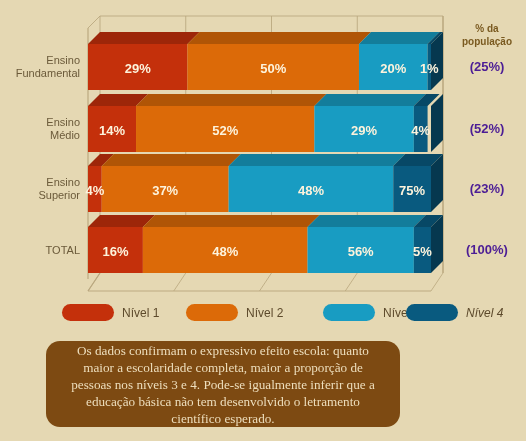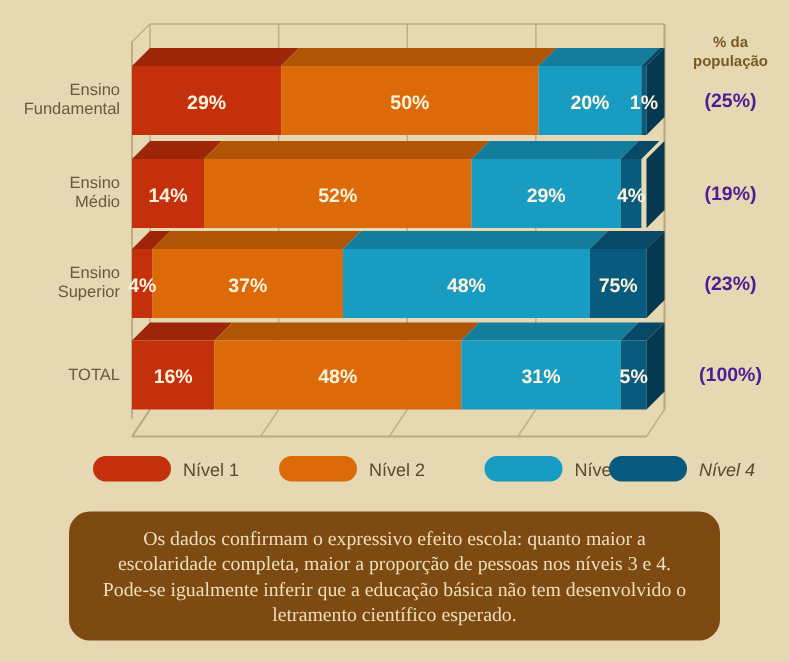--- a/index.html
+++ b/index.html
@@ -73,21 +73,21 @@
     width:52px;height:17px;border-radius:9px;display:block;
   }
   .legend-text{
     color:#5d4a2c;font-size:12px;white-space:nowrap;
   }
 
   
   .caption-box{
     position:absolute;
     left:46px;top:341px;
-    width:434px;height:86px;
+    width:354px;height:86px;
     background:#7d4a12;
     border-radius:14px;
     display:flex;align-items:center;
   }
   .caption-text{
     color:#eedfbe;
     font-family:"Liberation Serif", serif;
     font-size:13.2px;
     line-height:17px;
     text-align:center;
@@ -171,40 +171,40 @@
   </div>
   <div class="row-label" id="rl3" style="top: 243.5px;">
     <span>TOTAL</span>
   </div>
 
   <div class="pop-header">
     <span>% da</span>
     <span>população</span>
   </div>
   <div class="pop-val" id="pv0" style="top: 59px;">(25%)</div>
-  <div class="pop-val" id="pv1" style="top: 121px;">(19%)</div>
+  <div class="pop-val" id="pv1" style="top: 121px;">(52%)</div>
   <div class="pop-val" id="pv2" style="top: 181px;">(23%)</div>
   <div class="pop-val" id="pv3" style="top: 242px;">(100%)</div>
 
   <div id="value-labels">
       <div class="seg-label" style="left: 137.735px; top: 68px;">29%</div>
       <div class="seg-label" style="left: 273.22px; top: 68px;">50%</div>
       <div class="seg-label" style="left: 393.27px; top: 68px;">20%</div>
       <div class="seg-label" style="left: 429.285px; top: 68px;">1%</div>
       <div class="seg-label" style="left: 112.01px; top: 130px;">14%</div>
       <div class="seg-label" style="left: 225.2px; top: 130px;">52%</div>
       <div class="seg-label" style="left: 364.115px; top: 130px;">29%</div>
       <div class="seg-label" style="left: 420.71px; top: 130px;">4%</div>
       <div class="seg-label" style="left: 94.86px; top: 190px;">4%</div>
       <div class="seg-label" style="left: 165.175px; top: 190px;">37%</div>
       <div class="seg-label" style="left: 310.95px; top: 190px;">48%</div>
       <div class="seg-label" style="left: 412.135px; top: 190px;">75%</div>
       <div class="seg-label" style="left: 115.44px; top: 251px;">16%</div>
       <div class="seg-label" style="left: 225.2px; top: 251px;">48%</div>
-      <div class="seg-label" style="left: 360.685px; top: 251px;">31%</div>
+      <div class="seg-label" style="left: 360.685px; top: 251px;">56%</div>
       <div class="seg-label" style="left: 422.425px; top: 251px;">5%</div>
     </div>
 
   <div class="legend" id="legend">
       <div class="legend-item" style="left: 62px;">
         <span class="legend-swatch" style="background: rgb(196, 48, 11);"></span>
         <span class="legend-text">Nível 1</span>
       </div>
       <div class="legend-item" style="left: 186px;">
         <span class="legend-swatch" style="background: rgb(220, 106, 8);"></span>

